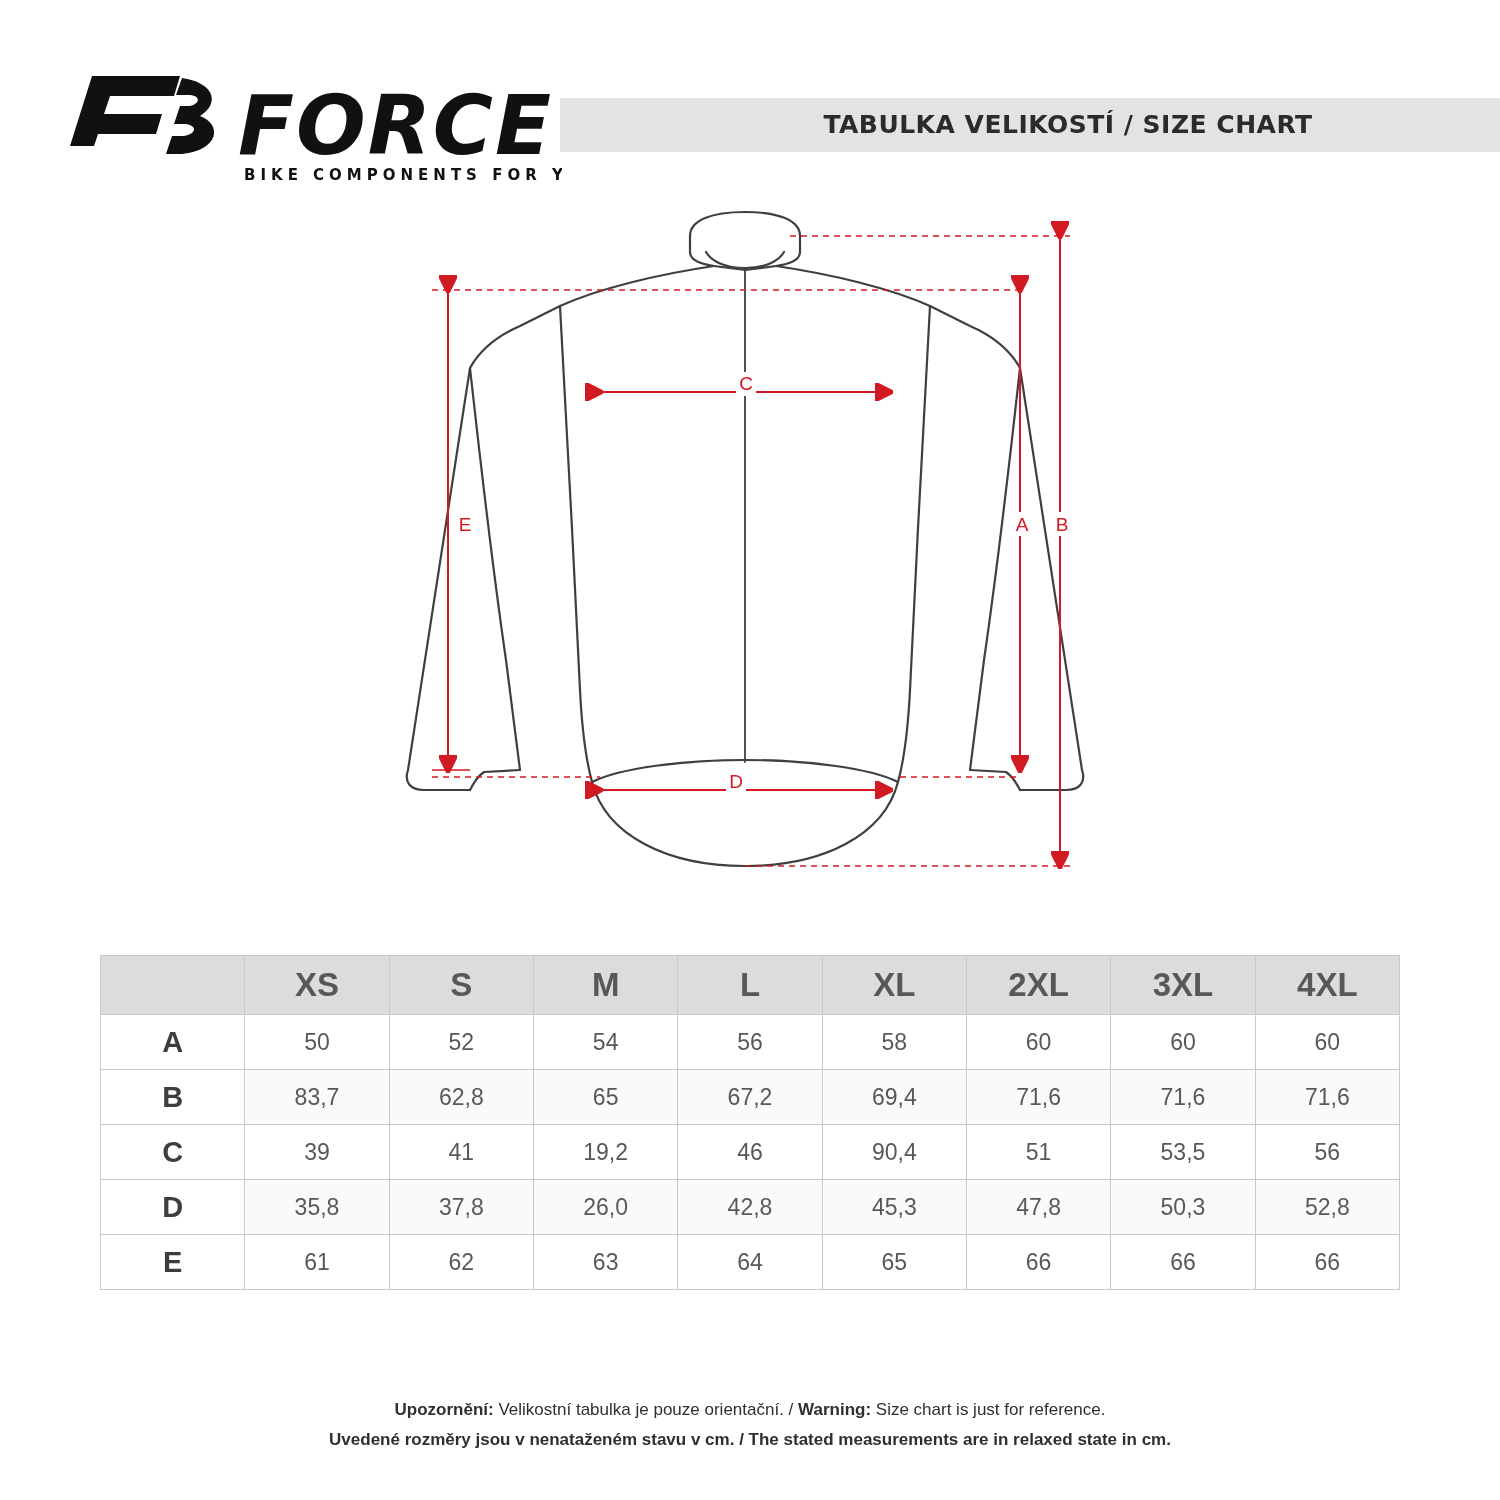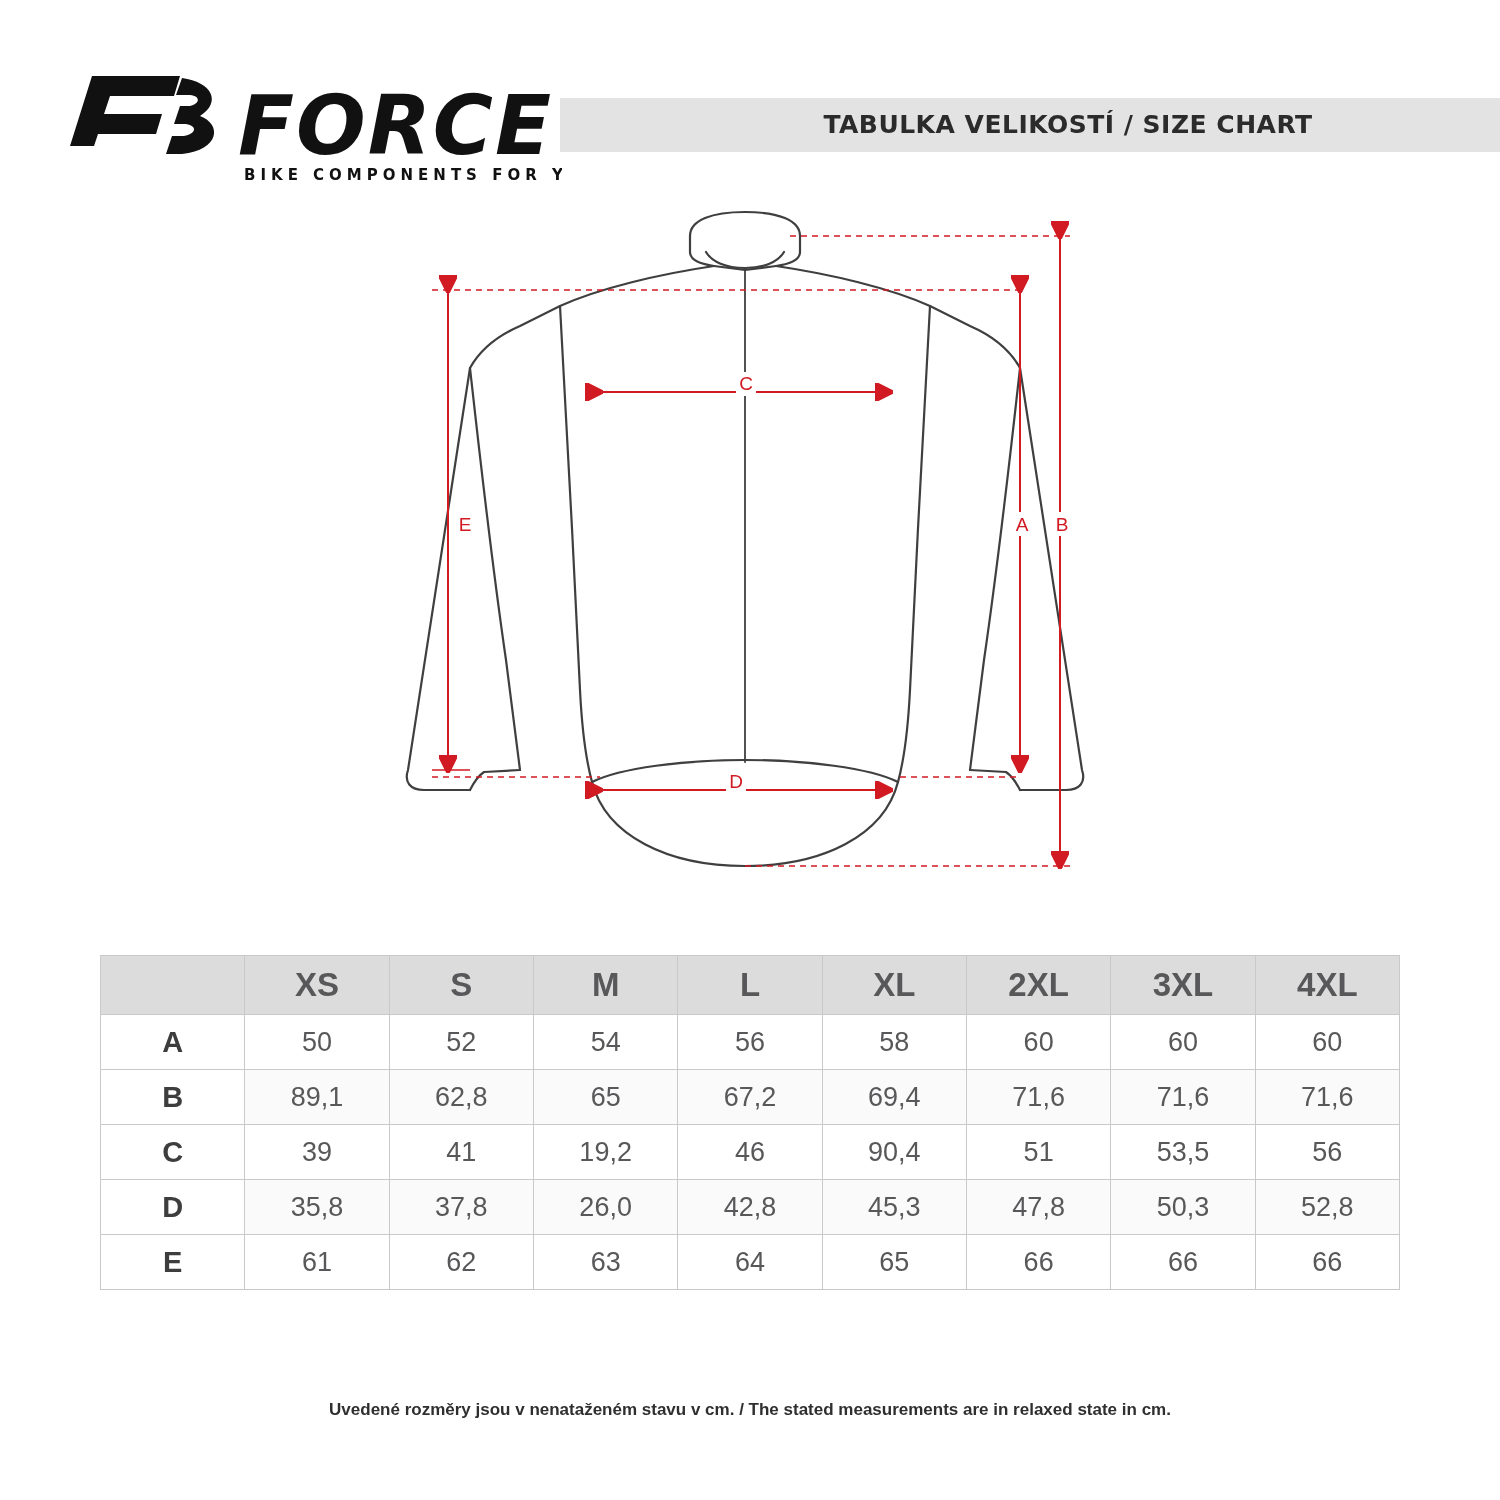--- a/index.html
+++ b/index.html
@@ -84,21 +84,21 @@
     border-collapse: collapse;
     width: 1300px;
     table-layout: fixed;
   }
   table.size-table th,
   table.size-table td {
     border: 1px solid #c9c9c9;
     height: 52px;
     text-align: center;
     vertical-align: middle;
-    font-size: 27px;
+    font-size: 23px;
     font-weight: normal;
     color: #58585a;
     font-family: "Liberation Sans", sans-serif;
   }
   table.size-table thead th {
     background: #dcdcdc;
     font-weight: bold;
     color: #58585a;
     font-size: 33px;
     height: 56px;
@@ -278,21 +278,21 @@
         <td>52</td>
         <td>54</td>
         <td>56</td>
         <td>58</td>
         <td>60</td>
         <td>60</td>
         <td>60</td>
       </tr>
       <tr>
         <th class="rowhead">B</th>
-        <td>89,1</td>
+        <td>83,7</td>
         <td>62,8</td>
         <td>65</td>
         <td>67,2</td>
         <td>69,4</td>
         <td>71,6</td>
         <td>71,6</td>
         <td>71,6</td>
       </tr>
       <tr>
         <th class="rowhead">C</th>
@@ -326,15 +326,18 @@
         <td>66</td>
         <td>66</td>
         <td>66</td>
       </tr>
     </tbody>
   </table>
 </div>
 
 <div class="footer">
   <div>
+    <b>Upozornění:</b><span> Velikostní tabulka je pouze orientační. / </span><b>Warning:</b><span> Size chart is just for reference.</span>
+  </div>
+  <div>
     <b>Uvedené rozměry jsou v nenataženém stavu v cm. / The stated measurements are in relaxed state in cm.</b>
   </div>
 </div>
 
 </body></html>

